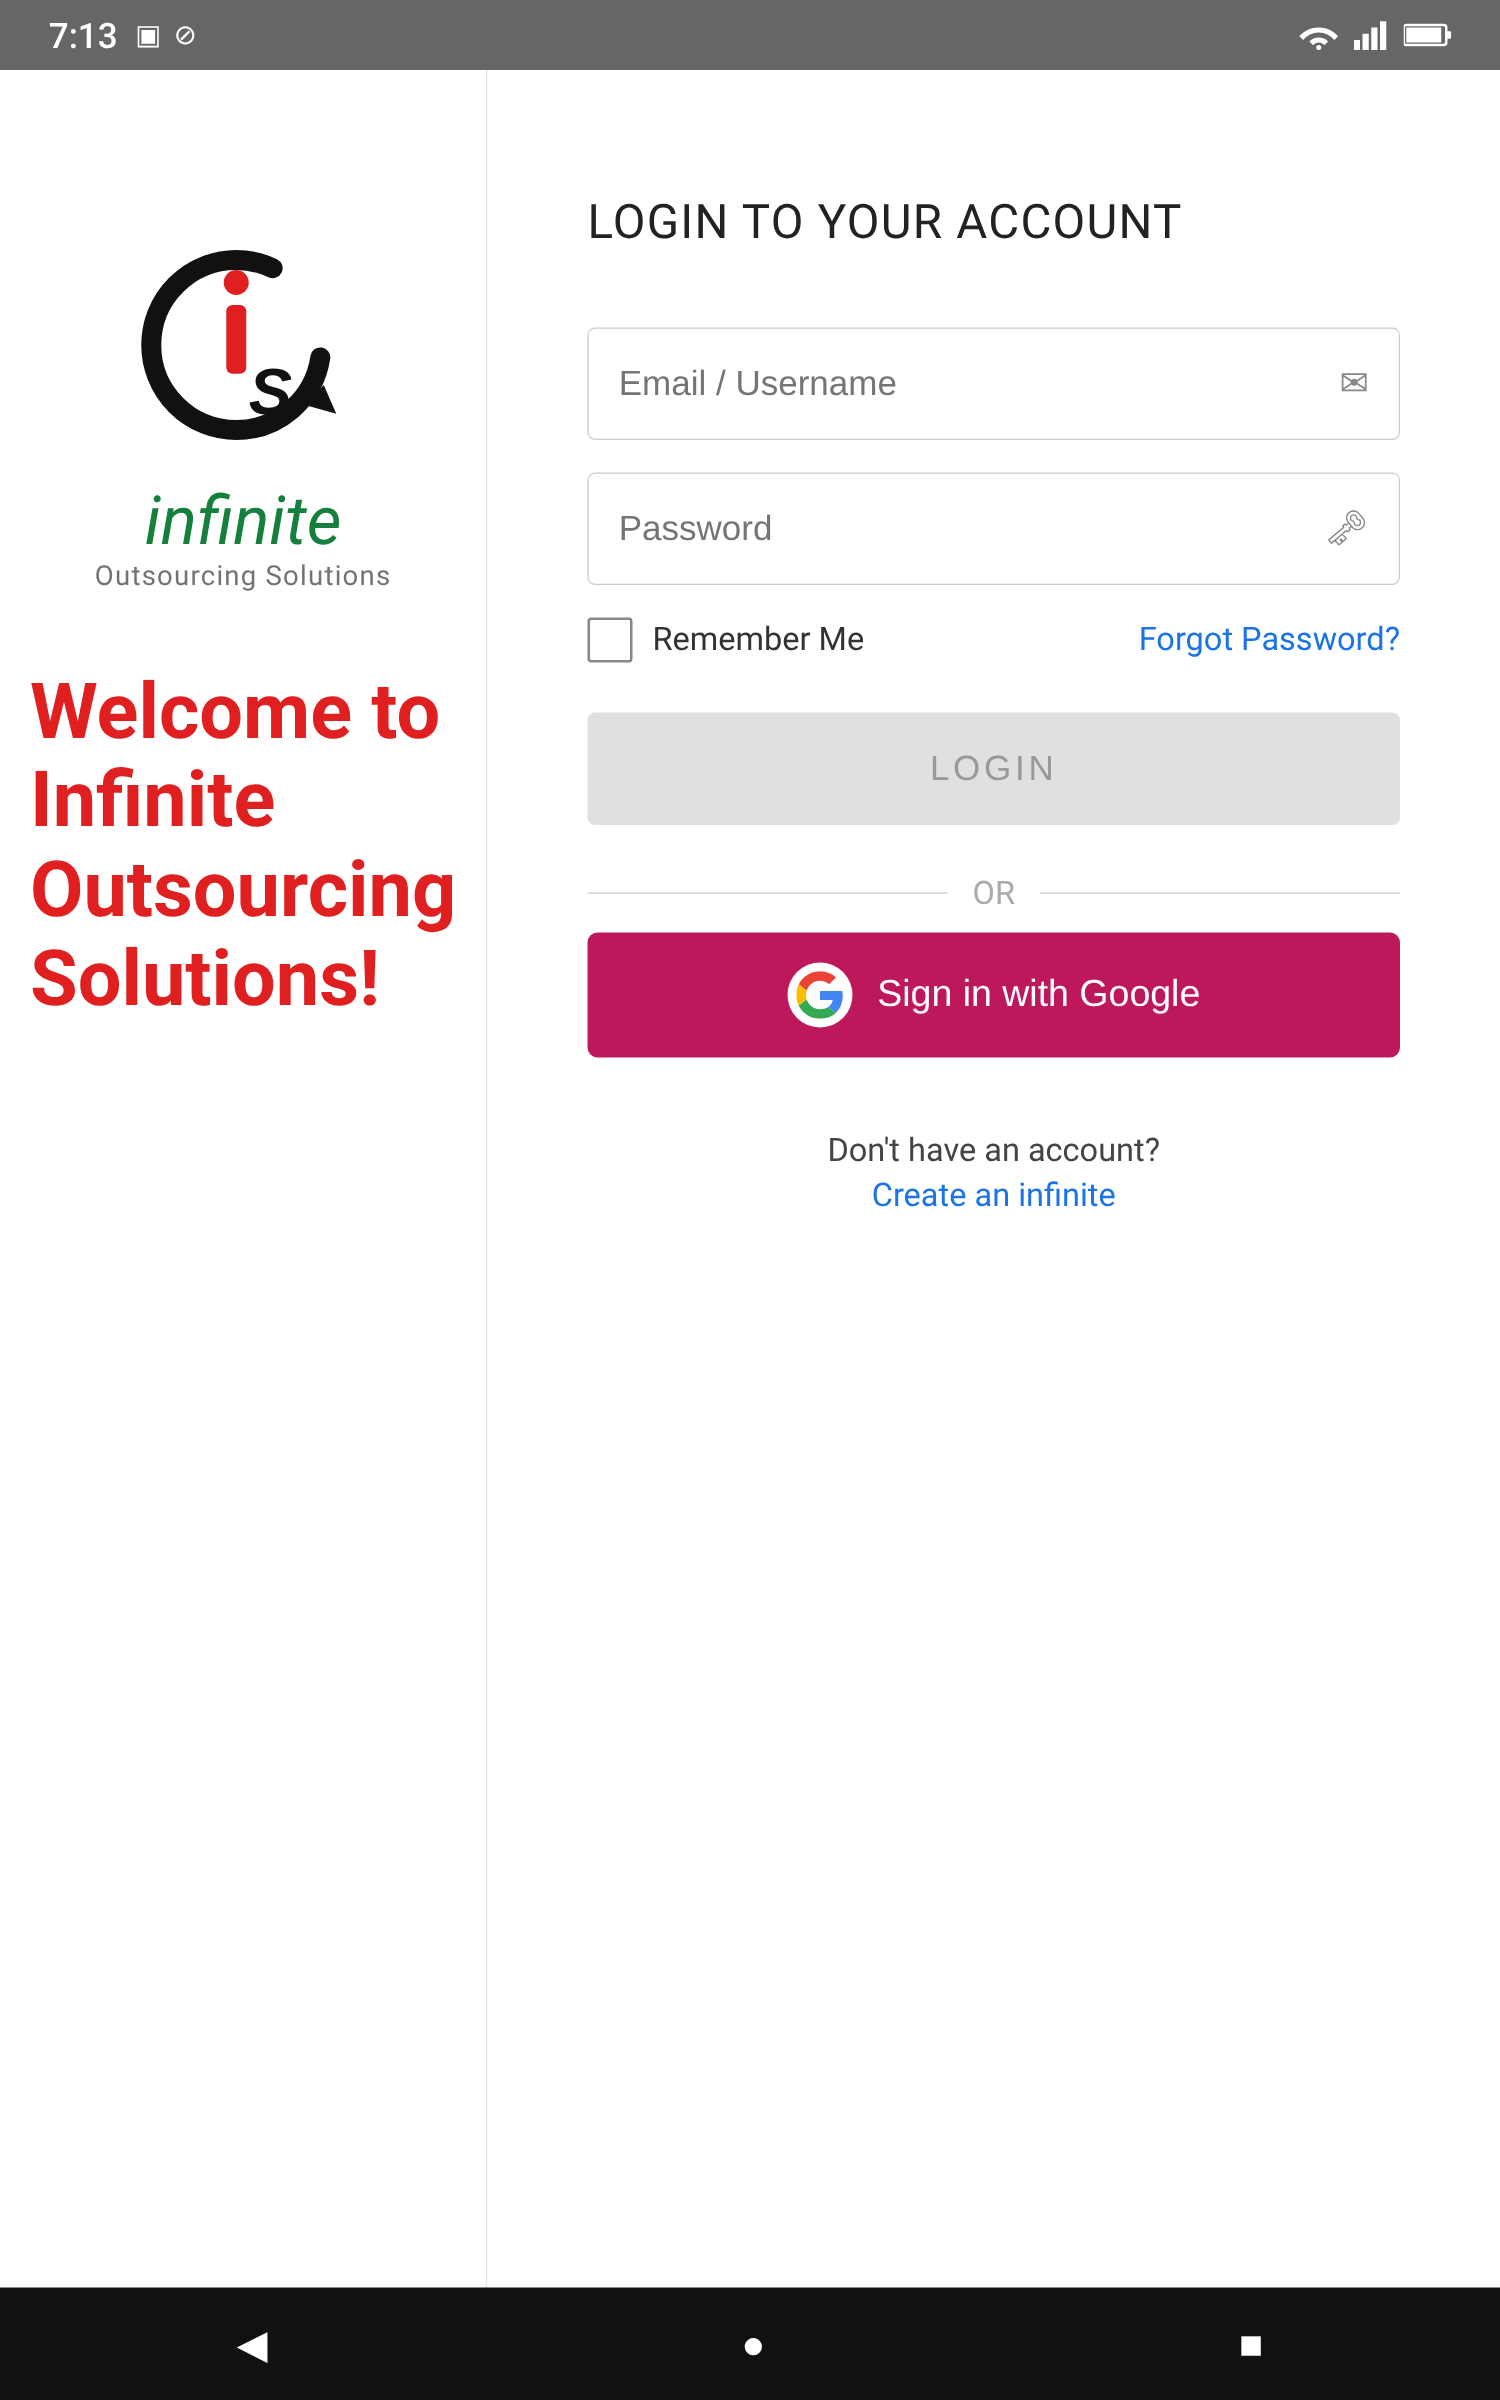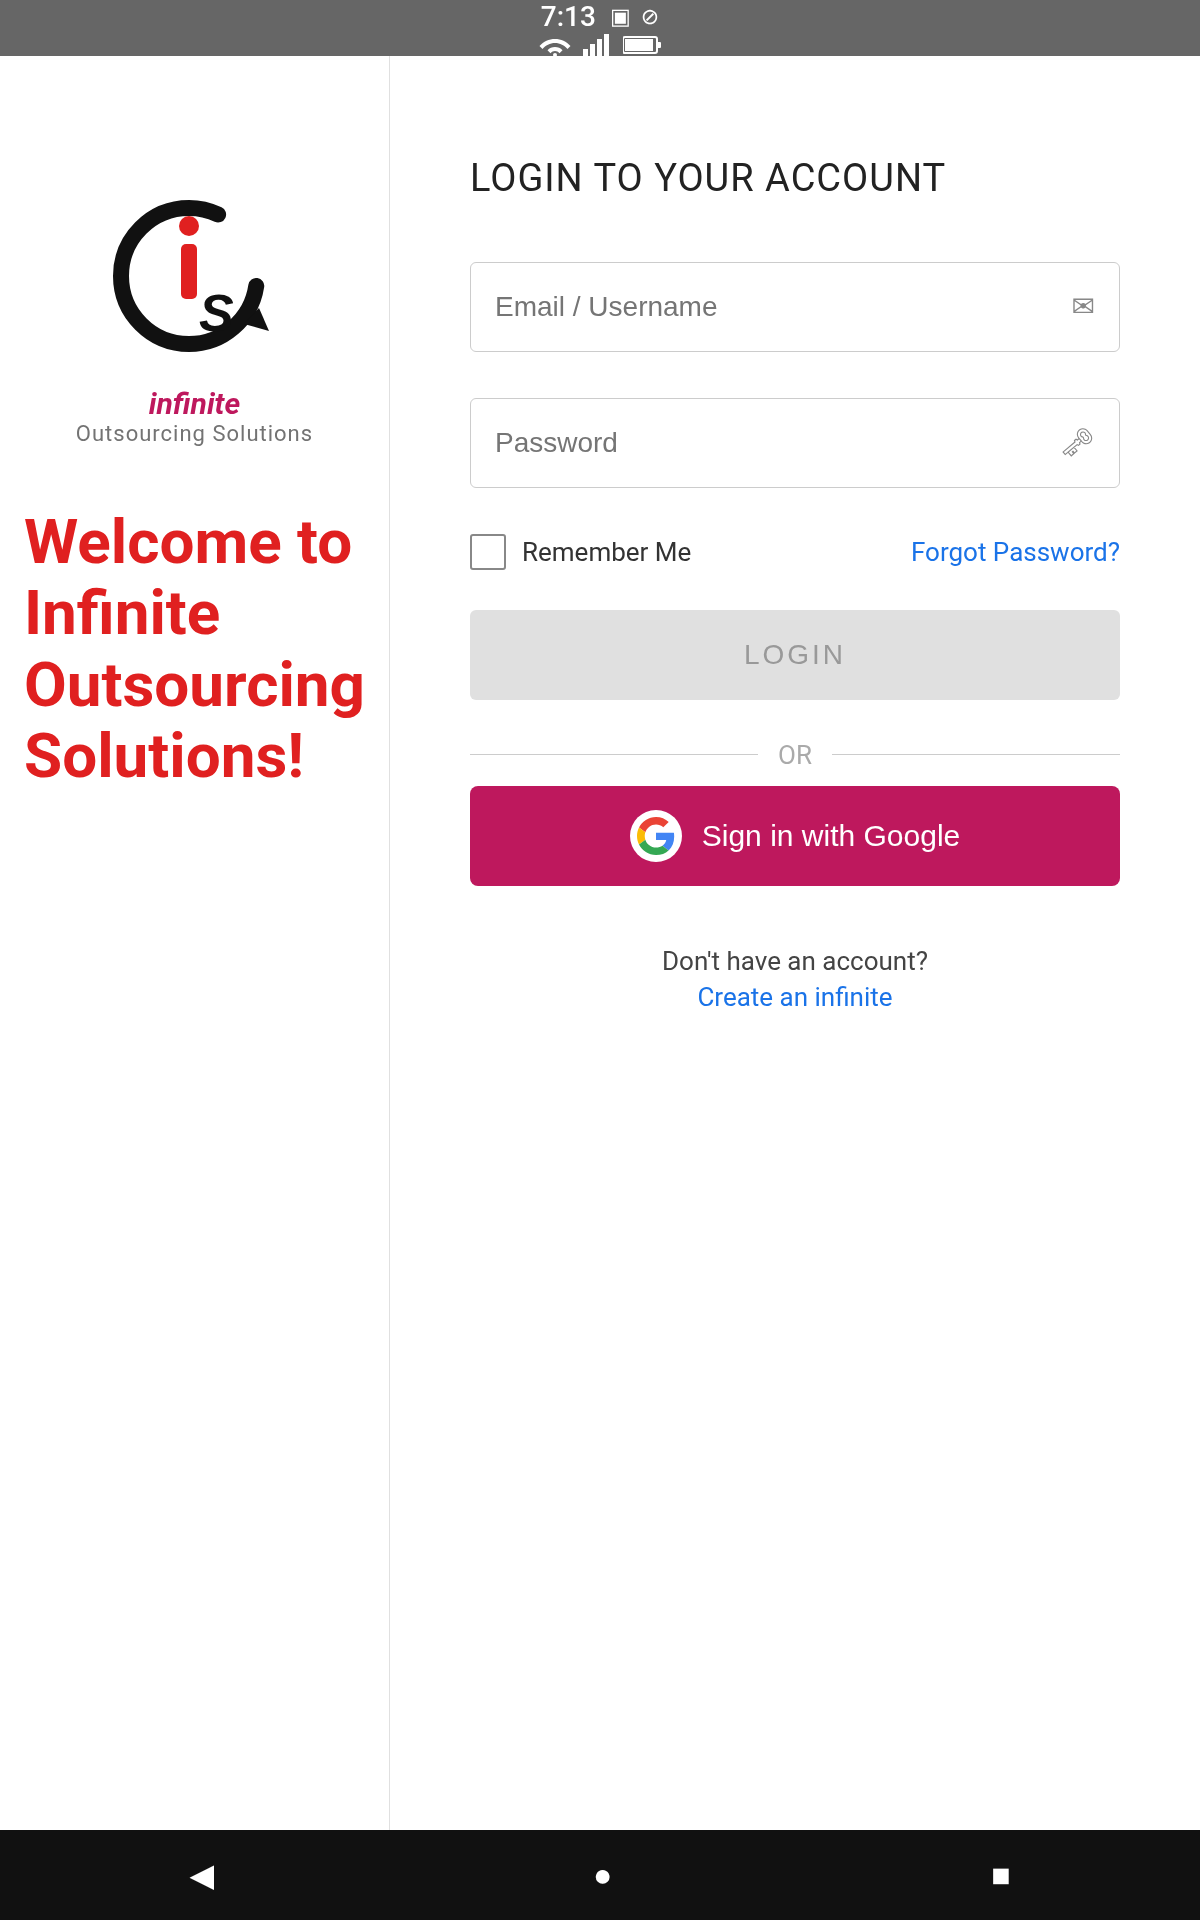--- a/index.html
+++ b/index.html
@@ -17,21 +17,20 @@
     
     .status-bar {
       width: 100%;
       height: 56px;
       background: #666;
       display: flex;
       align-items: center;
       justify-content: space-between;
       padding: 0 39px;
       flex-shrink: 0;
-      flex-direction: column;
     }
     .status-bar-left {
       display: flex;
       align-items: center;
       gap: 14px;
     }
     .status-time {
       color: #fff;
       font-size: 28px;
       font-weight: 500;
@@ -83,23 +82,23 @@
       height: 220px;
       position: relative;
       margin-bottom: 10px;
     }
 
     .logo-text {
       text-align: center;
     }
 
     .logo-infinite {
-      color: #be185d;
-      font-size: 30px;
-      font-weight: 700;
+      color: #15803d;
+      font-size: 54px;
+      font-weight: 400;
       font-style: italic;
     }
 
     .logo-outsourcing {
       color: #737373;
       font-size: 22px;
       letter-spacing: 1px;
     }
 
     .welcome-text {
@@ -125,21 +124,21 @@
       font-weight: 400;
       color: #222;
       line-height: 1.2;
       margin-bottom: 60px;
       text-transform: uppercase;
       letter-spacing: 1px;
     }
 
     .input-group {
       width: 100%;
-      margin-bottom: 46px;
+      margin-bottom: 26px;
     }
 
     .text-input {
       width: 100%;
       height: 90px;
       border: 1.5px solid #ccc;
       border-radius: 6px;
       padding: 0 24px;
       font-size: 28px;
       color: #999;

